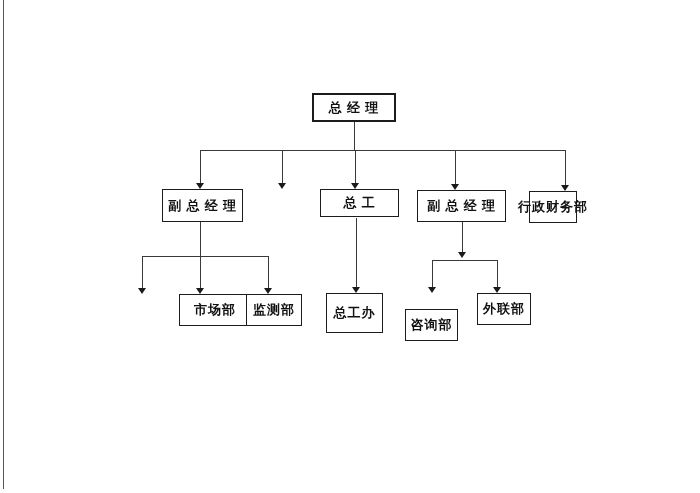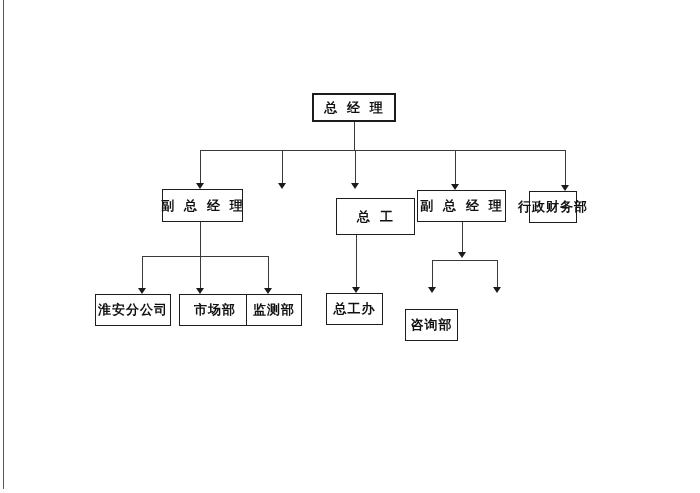--- a/index.html
+++ b/index.html
@@ -1,18 +1,18 @@
 <!DOCTYPE html>
 <html><head>
 <meta charset="utf-8">
 <style>
   html,body{margin:0;padding:0;background:#ffffff;}
   #screen{
     position:relative;width:700px;height:493px;background:#ffffff;overflow:hidden;
-    font-family:Liberation Mono, monospace;
+    font-family:Liberation Serif, serif;
   }
   .page-rule{position:absolute;background:#58585a;}
   .node{
     position:absolute;border:1px solid #1c1c1c;background:#ffffff;color:#111111;
     display:flex;align-items:center;justify-content:center;
     font-size:13px;font-weight:bold;letter-spacing:1px;white-space:nowrap;
     box-sizing:border-box;
   }
   .node.root{border-width:2px;}
   .line{position:absolute;background:#3a3a3a;}
@@ -58,23 +58,23 @@
   <div class="arrow" style="left:458px;top:252px;"></div>
   <div class="line" style="left:432px;top:260px;width:66px;height:1px;"></div>
   <div class="line" style="left:432px;top:260px;width:1px;height:27px;"></div>
   <div class="line" style="left:497px;top:260px;width:1px;height:27px;"></div>
   <div class="arrow" style="left:428px;top:287px;"></div>
   <div class="arrow" style="left:493px;top:287px;"></div>
 
   <div class="node root" style="left:312px;top:93px;width:84px;height:29px;">总 经 理</div>
 
   <div class="node" style="left:162px;top:189px;width:81px;height:33px;">副 总 经 理</div>
-  <div class="node" style="left:320px;top:198px;width:79px;height:37px;margin-left:16px;">总 工</div>
+  <div class="node" style="left:320px;top:189px;width:79px;height:28px;">总 工</div>
   <div class="node" style="left:417px;top:190px;width:89px;height:32px;">副 总 经 理</div>
   <div class="node" style="left:529px;top:191px;width:48px;height:32px;">行政财务部</div>
 
-  <div class="node" style="left:95px;top:294px;width:76px;height:32px;">淮安分公司</div>
   <div class="node" style="left:179px;top:294px;width:72px;height:32px;">市场部</div>
   <div class="node" style="left:246px;top:294px;width:56px;height:32px;">监测部</div>
-  <div class="node" style="left:326px;top:293px;width:57px;height:32px;">总工办</div>
+  <div class="node" style="left:326px;top:293px;width:57px;height:40px;">总工办</div>
   <div class="node" style="left:405px;top:293px;width:53px;height:32px;margin-top:16px;">咨询部</div>
+  <div class="node" style="left:477px;top:293px;width:54px;height:32px;">外联部</div>
 
 </div>
 
 </body></html>

